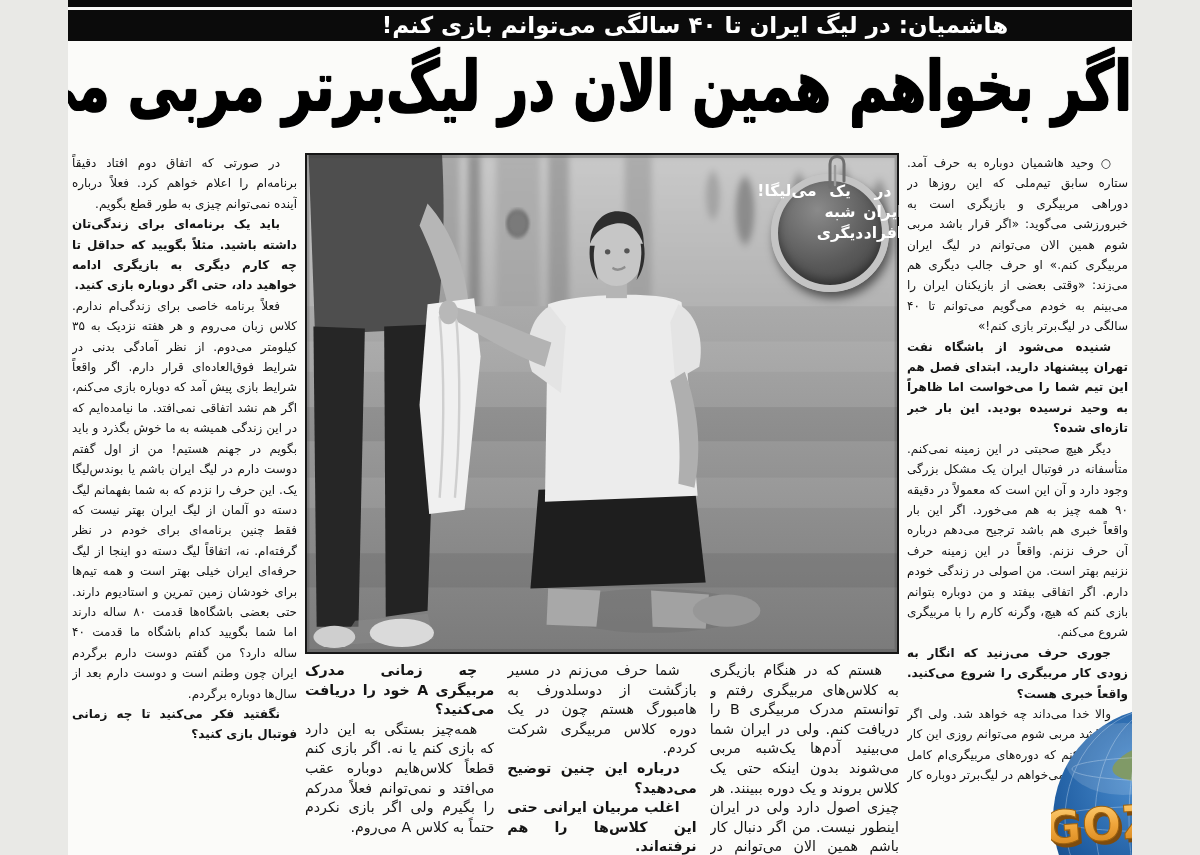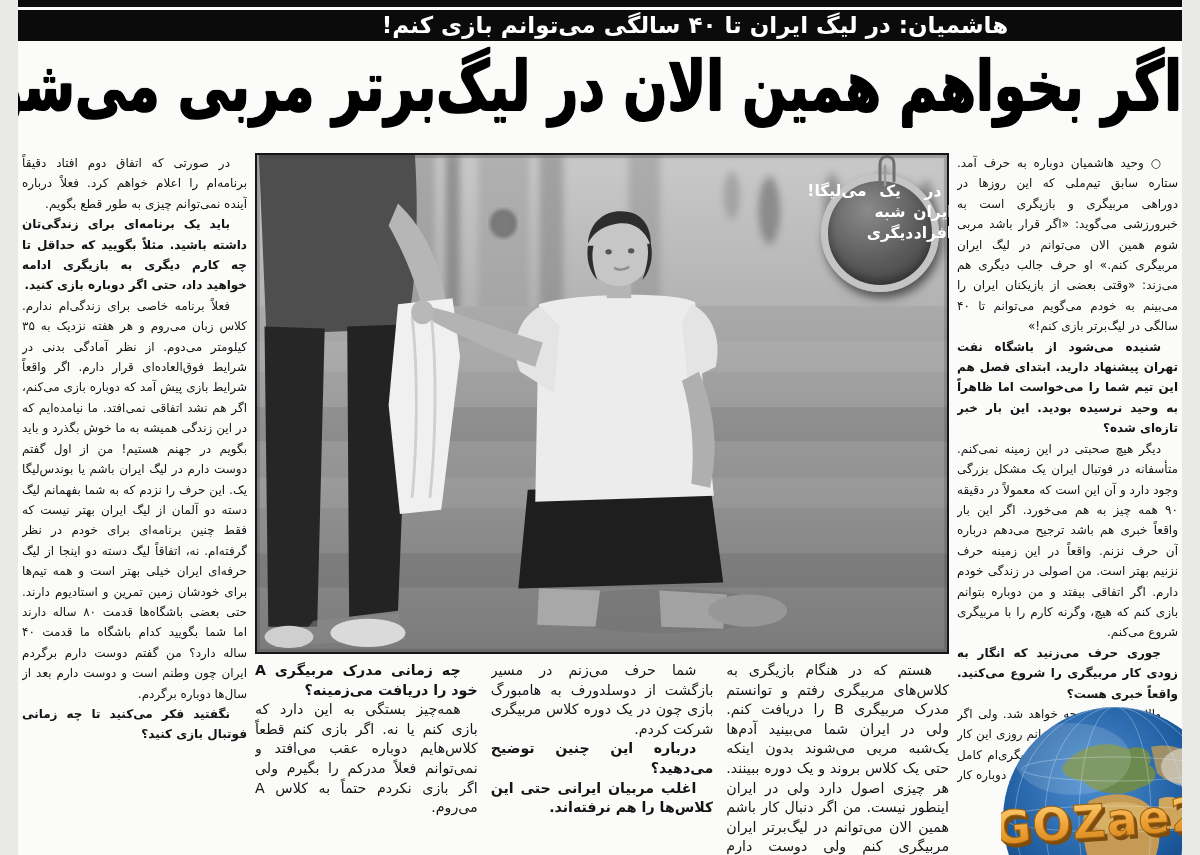--- a/index.html
+++ b/index.html
@@ -1,16 +1,16 @@
 <!DOCTYPE html>
 <html lang="fa"><head>
 <meta charset="utf-8">
 <style>
   html,body{margin:0;padding:0;background:#e9e9e6;}
-  .page{position:relative;width:1164px;height:855px;margin:0 auto;background:#fbfbf9;
+  .page{position:relative;width:1064px;height:855px;margin:0 auto;background:#fbfbf9;
         overflow:hidden;font-family:"DejaVu Sans","Liberation Sans",sans-serif;color:#141414;}
   .top-rule{position:absolute;top:0;left:0;right:0;height:7px;background:#0b0b0b;}
   .kicker-bar{position:absolute;top:10px;left:0;right:0;height:31px;background:#0b0b0b;
         color:#fff;text-align:center;direction:rtl;}
   .kicker-bar span{display:inline-block;transform:translateX(95px);font-weight:bold;
         font-size:23px;line-height:31px;letter-spacing:.2px;}
   .headline{position:absolute;top:46px;left:0;right:0;margin:0;text-align:center;direction:rtl;
         font-size:52px;font-weight:bold;color:#000;white-space:nowrap;
         transform:scaleY(1.34);transform-origin:50% 0;
         text-shadow:0 0 1px #000,.7px 0 #000,-.7px 0 #000,0 .5px #000;}
@@ -158,26 +158,26 @@
             <span>می‌لیگا!</span>
           </div>
         </div>
       </figure>
 
       <div class="bottom-cols">
         <div class="col">
             <p class="para" dir="rtl">هستم که در هنگام بازیگری به کلاس‌های مربیگری رفتم و توانستم مدرک مربیگری B را دریافت کنم. ولی در ایران شما می‌بینید آدم‌ها یک‌شبه مربی می‌شوند بدون اینکه حتی یک کلاس بروند و یک دوره ببینند. هر چیزی اصول دارد ولی در ایران اینطور نیست. من اگر دنبال کار باشم همین الان می‌توانم در لیگ‌برتر ایران مربیگری کنم ولی دوست دارم دوره‌هایم را کامل بگذرانم. همین الان که با</p>
           </div>
         <div class="col">
-            <p class="para" dir="rtl">شما حرف می‌زنم در مسیر بازگشت از دوسلدورف به هامبورگ بازی چون در یک دوره کلاس مربیگری شرکت کردم.</p>
+            <p class="para" dir="rtl">شما حرف می‌زنم در مسیر بازگشت از دوسلدورف به هامبورگ هستم چون در یک دوره کلاس مربیگری شرکت کردم.</p>
             <p class="para bold" dir="rtl">درباره این چنین توضیح می‌دهید؟</p>
             <p class="para bold" dir="rtl">اغلب مربیان ایرانی حتی این کلاس‌ها را هم نرفته‌اند.</p>
           </div>
         <div class="col">
-            <p class="para bold" dir="rtl">چه زمانی مدرک مربیگری A خود را دریافت می‌زمینه؟</p>
+            <p class="para bold" dir="rtl">چه زمانی مدرک مربیگری A خود را دریافت می‌کنید؟</p>
             <p class="para" dir="rtl">همه‌چیز بستگی به این دارد که بازی کنم یا نه. اگر بازی کنم قطعاً کلاس‌هایم دوباره عقب می‌افتد و نمی‌توانم فعلاً مدرکم را بگیرم ولی اگر بازی نکردم حتماً به کلاس A می‌روم.</p>
           </div>
       </div>
     </div>
 
     <div class="col col-side">
         <p class="para" dir="rtl">در صورتی که اتفاق دوم افتاد دقیقاً برنامه‌ام را اعلام خواهم کرد. فعلاً درباره آینده نمی‌توانم چیزی به طور قطع بگویم.</p>
         <p class="para bold" dir="rtl">باید یک برنامه‌ای برای زندگی‌تان داشته باشید. مثلاً بگویید که حداقل تا چه کارم دیگری به بازیگری ادامه خواهید داد، حتی اگر دوباره بازی کنید.</p>
         <p class="para" dir="rtl">فعلاً برنامه خاصی برای زندگی‌ام ندارم. کلاس زبان می‌روم و هر هفته نزدیک به ۳۵ کیلومتر می‌دوم. از نظر آمادگی بدنی در شرایط فوق‌العاده‌ای قرار دارم. اگر واقعاً شرایط بازی پیش آمد که دوباره بازی می‌کنم، اگر هم نشد اتفاقی نمی‌افتد. ما نیامده‌ایم که در این زندگی همیشه به ما خوش بگذرد و باید بگویم در جهنم هستیم! من از اول گفتم دوست دارم در لیگ ایران باشم یا بوندس‌لیگا یک. این حرف را نزدم که به شما بفهمانم لیگ دسته دو آلمان از لیگ ایران بهتر نیست که فقط چنین برنامه‌ای برای خودم در نظر گرفته‌ام. نه، اتفاقاً لیگ دسته دو اینجا از لیگ حرفه‌ای ایران خیلی بهتر است و همه تیم‌ها برای خودشان زمین تمرین و استادیوم دارند. حتی بعضی باشگاه‌ها قدمت ۸۰ ساله دارند اما شما بگویید کدام باشگاه ما قدمت ۴۰ ساله دارد؟ من گفتم دوست دارم برگردم ایران چون وطنم است و دوست دارم بعد از سال‌ها دوباره برگردم.</p>
         <p class="para bold" dir="rtl">نگفتید فکر می‌کنید تا چه زمانی فوتبال بازی کنید؟</p>

